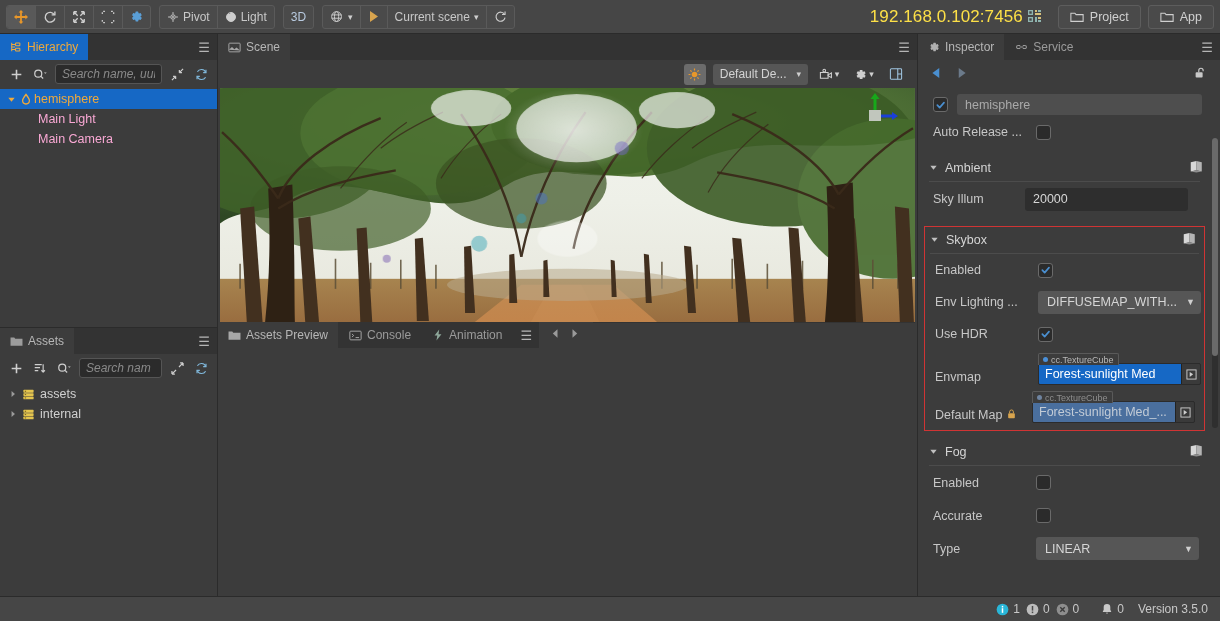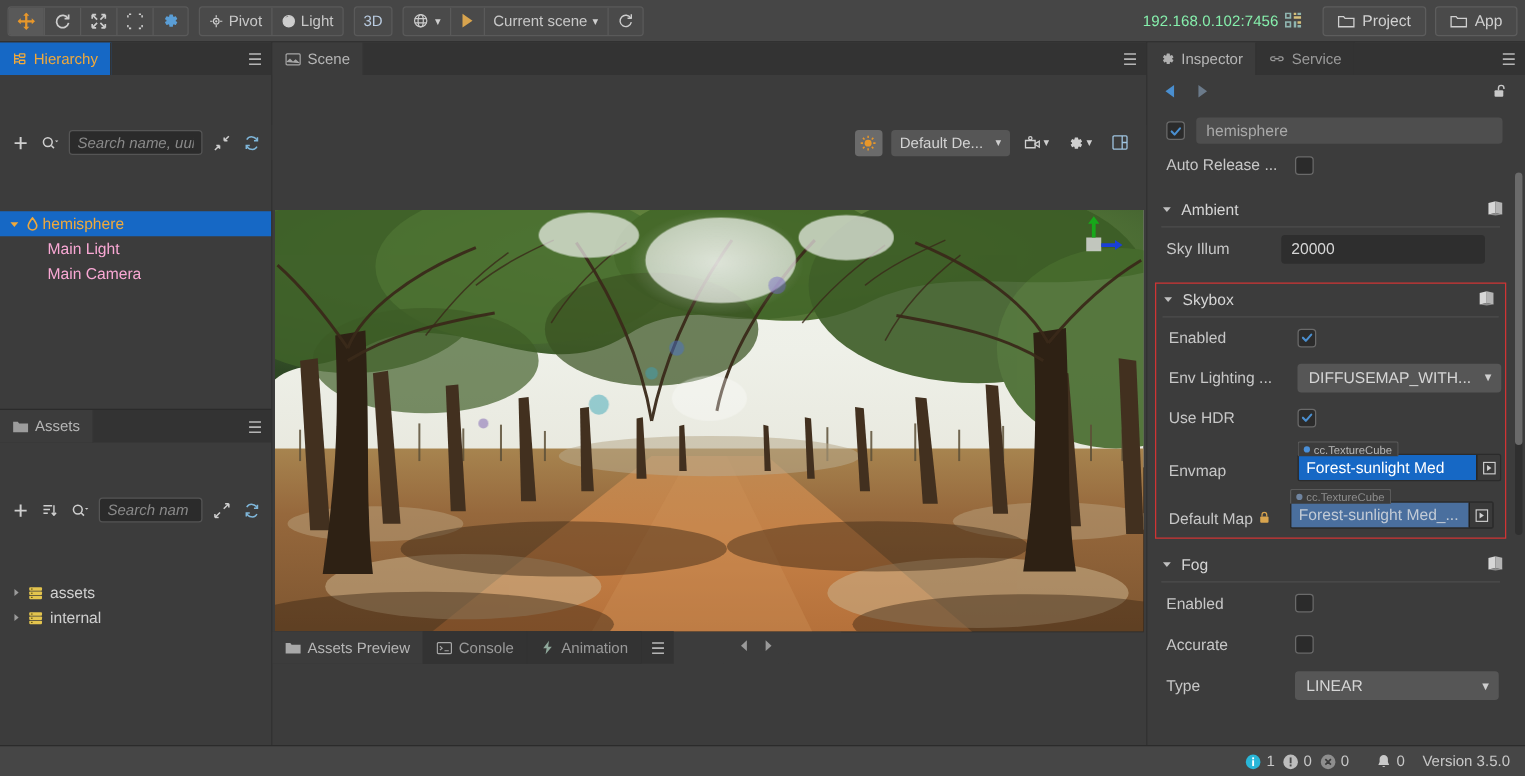--- a/index.html
+++ b/index.html
@@ -27,34 +27,34 @@
     height: 22px; min-width: 26px; padding: 0 7px;
     display: flex; align-items: center; justify-content: center; gap: 4px;
     color: #c8c8c8; font-size: 12px; cursor: default;
   }
   .tb-btn.active { background: #595959; }
   .tb-btn.orange svg { fill: #e8972a; }
   .tb-btn svg { display: block; }
   .tb-sep { width: 1px; height: 22px; background: #5a5a5a; }
   .tb-3d { color: #b9cbe0; font-size: 12px; }
   .spacer { flex: 1; }
-  .ip-text { color: #86efac; font-size: 12px; margin-right: 5px; letter-spacing: .1px;}
+  .ip-text { color: #fde047; font-size: 17px; margin-right: 5px; letter-spacing: .1px;}
   .qr { width: 13px; height: 13px; display: inline-block; vertical-align: -2px; margin-right: 10px;}
   .btn-outline {
     height: 24px; padding: 0 11px; display: flex; align-items: center; gap: 6px;
     border: 1px solid #5d5d5d; border-radius: 3px; background: #4a4a4a;
     color: #d0d0d0; font-size: 12.5px; margin-left: 7px; cursor: default;
   }
   .center-group { margin: 0 auto; }
 
   
   .main { flex: 1; display: flex; min-height: 0; }
 
   
-  .panel { background: #3c3c3c; display: flex; flex-direction: column; min-height: 0; gap: 40px; }
+  .panel { background: #3c3c3c; display: flex; flex-direction: column; min-height: 0; }
   .panel-tabs {
     height: 26px; background: #333333; display: flex; align-items: stretch; flex: none;
     position: relative;
   }
   .ptab {
     display: flex; align-items: center; gap: 5px; padding: 0 10px;
     font-size: 12px; color: #b6b6b6; background: #3c3c3c; cursor: default;
     border-right: 1px solid #333;
   }
   .ptab.inactive { background: #333333; color: #9a9a9a; }
@@ -90,21 +90,21 @@
   }
   .node.selected { background: #1668c5; color: #f0a93b; }
   .arrow { width: 14px; display: flex; align-items: center; justify-content: center; }
   .node-icon { width: 16px; display: flex; align-items: center; justify-content: center; }
   .node-label { white-space: nowrap; overflow: hidden; }
   .assets-panel { flex: 1; min-height: 0; }
   .afolder { height: 20px; display: flex; align-items: center; font-size: 12.5px; color: #d0d0d0; padding-left: 6px; cursor: default;}
 
   
   .center-col { flex: 1; display: flex; flex-direction: column; min-width: 0; border-right: 1px solid #2b2b2b; }
-  .scene-panel { flex: none; height: 471px; display: flex; flex-direction: column; }
+  .scene-panel { flex: none; height: 288px; display: flex; flex-direction: column; }
   .scene-tools { height: 28px; display: flex; align-items: center; justify-content: flex-end; gap: 7px; padding: 0 10px; background: #3c3c3c; flex: none;}
   .chip {
     height: 21px; background: #565656; border-radius: 3px; display: flex; align-items: center;
     padding: 0 7px; gap: 10px; font-size: 12px; color: #d4d4d4; cursor: default;
   }
   .sq-btn { width: 22px; height: 21px; display: flex; align-items: center; justify-content: center; cursor: default; }
   .sq-btn.bg { background: #6b6b6b; border-radius: 3px; }
   .viewport { flex: 1; position: relative; overflow: hidden; background: #111; margin: 0 2px; }
   .vp-canvas { position: absolute; inset: 0; }
   .gizmo { position: absolute; right: 16px; top: 4px; width: 46px; height: 44px; }

